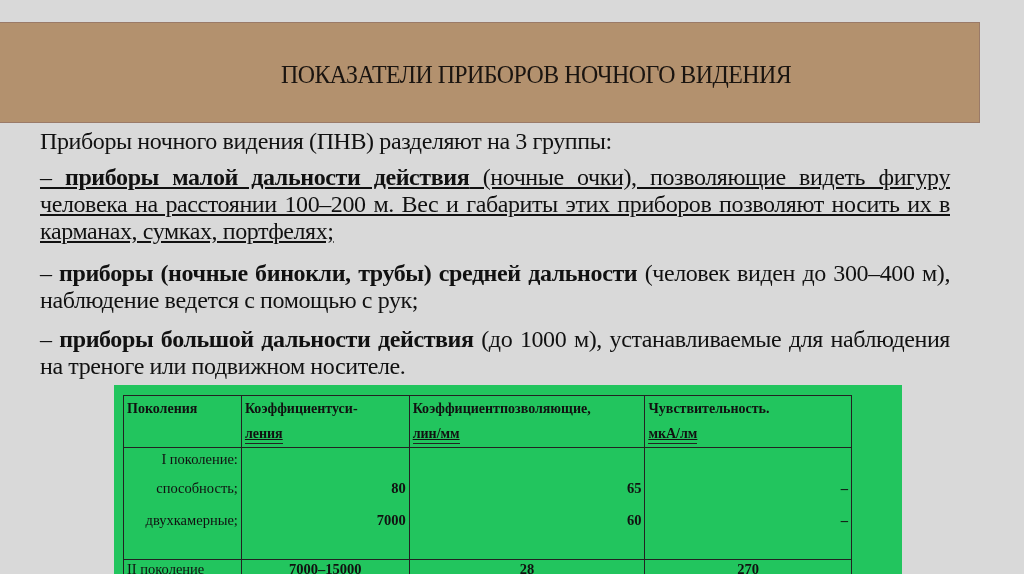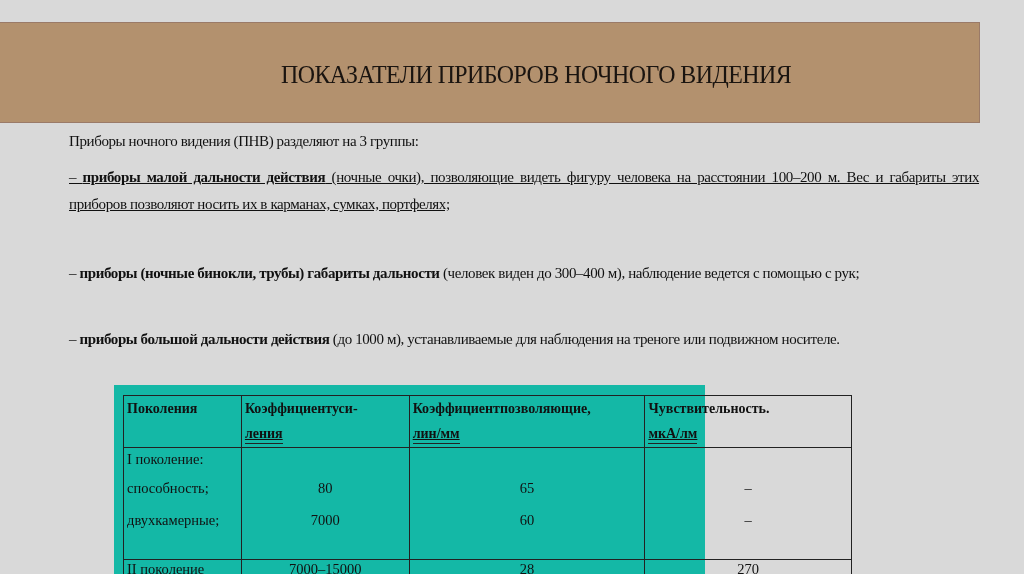--- a/index.html
+++ b/index.html
@@ -25,39 +25,39 @@
       padding-left: 50px;
       font-size: 26px;
       letter-spacing: -0.6px;
       color: #1a1410;
       transform: scaleX(0.92);
       transform-origin: 525px 0;
       white-space: nowrap;
     }
     .body-text {
       position: absolute;
-      left: 69px;
+      left: 40px;
       width: 910px;
-      font-size: 15px;
+      font-size: 24px;
       line-height: 27px;
       letter-spacing: -0.4px;
       text-align: justify;
       text-align-last: left;
     }
     .body-text b { font-weight: bold; }
     .p0 { top: 128px; }
     .p1 { top: 164px; text-decoration: underline; }
     .p2 { top: 260px; }
     .p3 { top: 326px; }
 
     .table-image {
       position: absolute;
       left: 114px; top: 385px;
-      width: 591px; height: 189px;
-      background: #14b8a6;
+      width: 788px; height: 189px;
+      background: #22c55e;
     }
     table.gen-table {
       position: absolute;
       left: 9px; top: 10px;
       width: 729px;
       border-collapse: collapse;
       font-size: 14.5px;
       line-height: 20px;
       color: #111;
     }
@@ -68,42 +68,42 @@
     }
     .gen-table th {
       font-weight: bold;
       text-align: left;
       height: 52px;
       padding-top: 3px;
       font-size: 14px;
     }
     .gen-table th .l1 { display: block; height: 26px; }
     .gen-table th .l2 { display: block; border-bottom: 1px solid #222; width: max-content; line-height: 18px; text-decoration: underline; }
-    .gen-table td.c { text-align: center; }
+    .gen-table td.c { text-align: center; font-weight: bold; }
     .gen-table tr.r1 td { height: 112px; }
-    .gen-table tr.r1 td .ln { display: block; height: 32px; line-height: 32px; }
+    .gen-table tr.r1 td .ln { display: block; height: 32px; line-height: 32px; text-align: right; }
     .gen-table tr.r1 td.lbl .ln:first-child { height: 24px; line-height: 22px; }
     .gen-table tr.r2 td, .gen-table tr.r3 td { height: 20px; line-height: 19px; }
     .col1 { width: 118px; }
     .col2 { width: 168px; }
     .col3 { width: 236px; }
     .col4 { width: 207px; }
     .justify-sp { display: flex; justify-content: space-between; }
   </style>
 </head>
 <body>
 
 <div class="title-bar"></div>
 <div class="title-text">ПОКАЗАТЕЛИ ПРИБОРОВ НОЧНОГО ВИДЕНИЯ</div>
 
 <p class="body-text p0">Приборы ночного видения (ПНВ) разделяют на 3 группы:</p>
 
 <p class="body-text p1"><span>– </span><b>приборы малой дальности действия</b><span> (ночные очки), позволяющие видеть фигуру человека на расстоянии 100–200 м. Вес и габариты этих приборов позволяют носить их в карманах, сумках, портфелях;</span></p>
 
-<p class="body-text p2"><span>– </span><b>приборы (ночные бинокли, трубы) габариты дальности</b><span> (человек виден до 300–400 м), наблюдение ведется с помощью с рук;</span></p>
+<p class="body-text p2"><span>– </span><b>приборы (ночные бинокли, трубы) средней дальности</b><span> (человек виден до 300–400 м), наблюдение ведется с помощью с рук;</span></p>
 
 <p class="body-text p3"><span>– </span><b>приборы большой дальности действия</b><span> (до 1000 м), устанавливаемые для наблюдения на треноге или подвижном носителе.</span></p>
 
 <div class="table-image">
   <table class="gen-table">
     <tbody>
         <tr>
       <th class="col1">
         <span class="l1">Поколения</span>
       </th>

